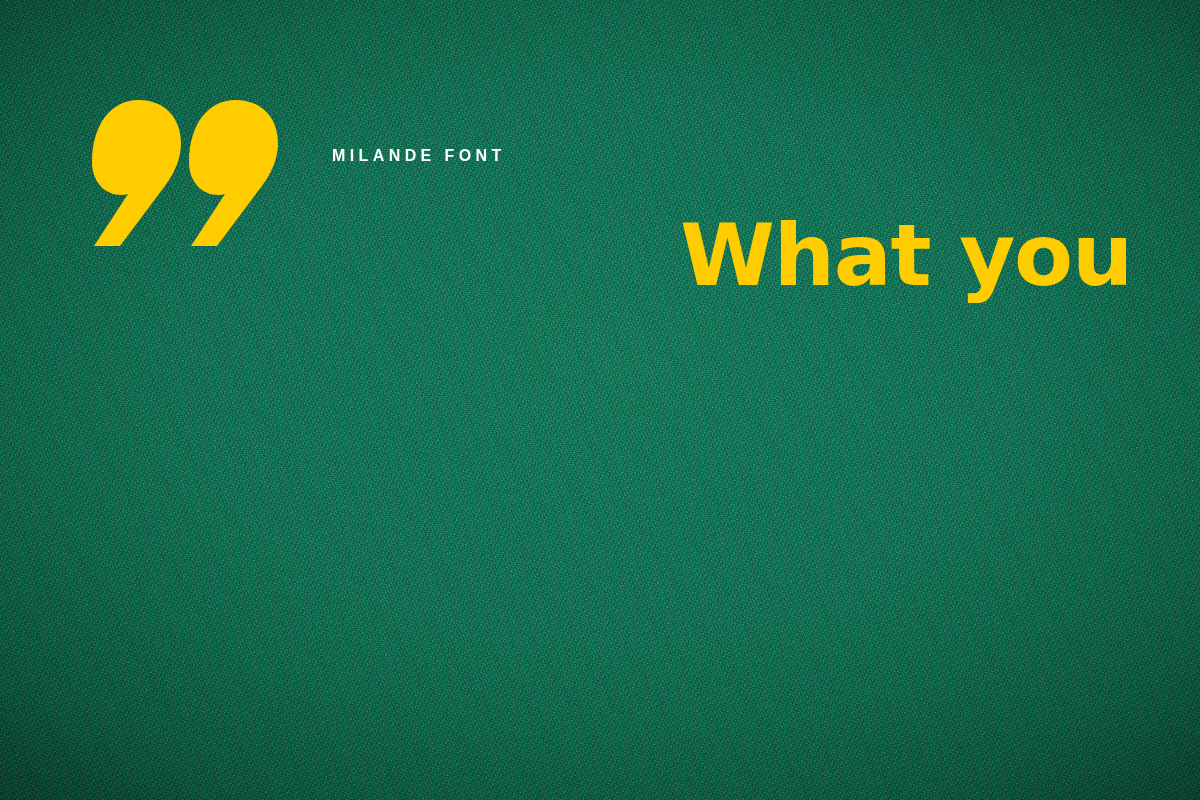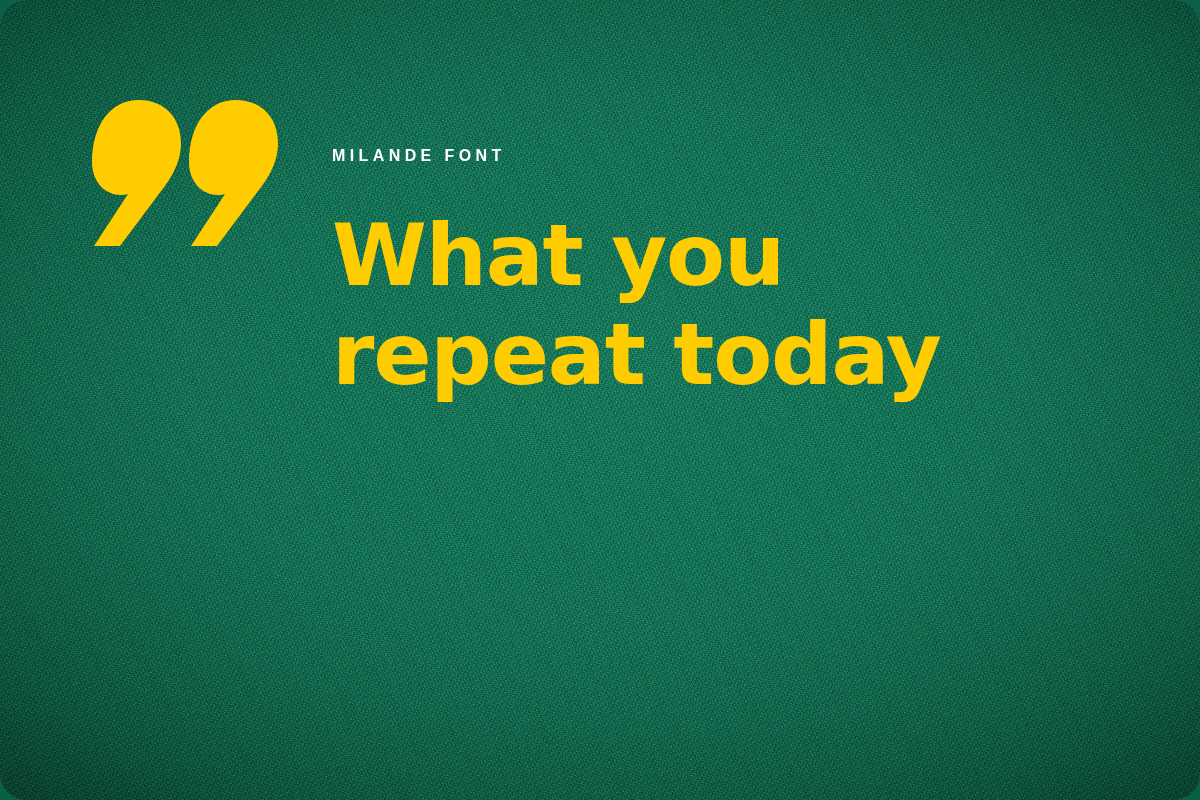--- a/index.html
+++ b/index.html
@@ -12,21 +12,20 @@
     font-family:"Liberation Sans", sans-serif;
   }
 
   
   #poster{
     position:relative;
     width:1200px;
     height:800px;
     overflow:hidden;
     background:#0f766e;
-    border-radius:26px;
   }
 
   
   .bg-base{
     position:absolute; inset:0;
     background:
       radial-gradient(ellipse 78% 72% at 52% 44%,
          #12785a 0%, #0f7155 36%, #0c6a4e 66%, #095c43 88%, #075037 100%);
   }
 
@@ -113,20 +112,21 @@
     width:800px;
   }
   .headline-line{
     color:#ffcc00;
     font-family:"DejaVu Sans", "Liberation Sans", sans-serif;
     font-size:86px;
     font-weight:700;
     line-height:99px;
     letter-spacing:-1.2px;
     white-space:nowrap;
+    text-align:right;
   }
 </style>
 </head>
 <body>
 
 <div id="poster">
 
   <div class="bg-base"></div>
   <div class="bg-fiber-a"></div>
   <div class="bg-fiber-b"></div>
@@ -169,17 +169,16 @@
           C131,94.6 128.7,95 126.3,95
           C109.4,95 97,81.6 97,62
           C97,25.5 115.5,0 143.5,0 Z"></path>
       </svg>
     </div>
 
     <div class="eyebrow">MILANDE FONT</div>
 
     <div class="headline">
       <div class="headline-line">What you</div>
-      <div class="headline-line">repeat today</div>
     </div>
 
   </div>
 </div>
 
 </body></html>

